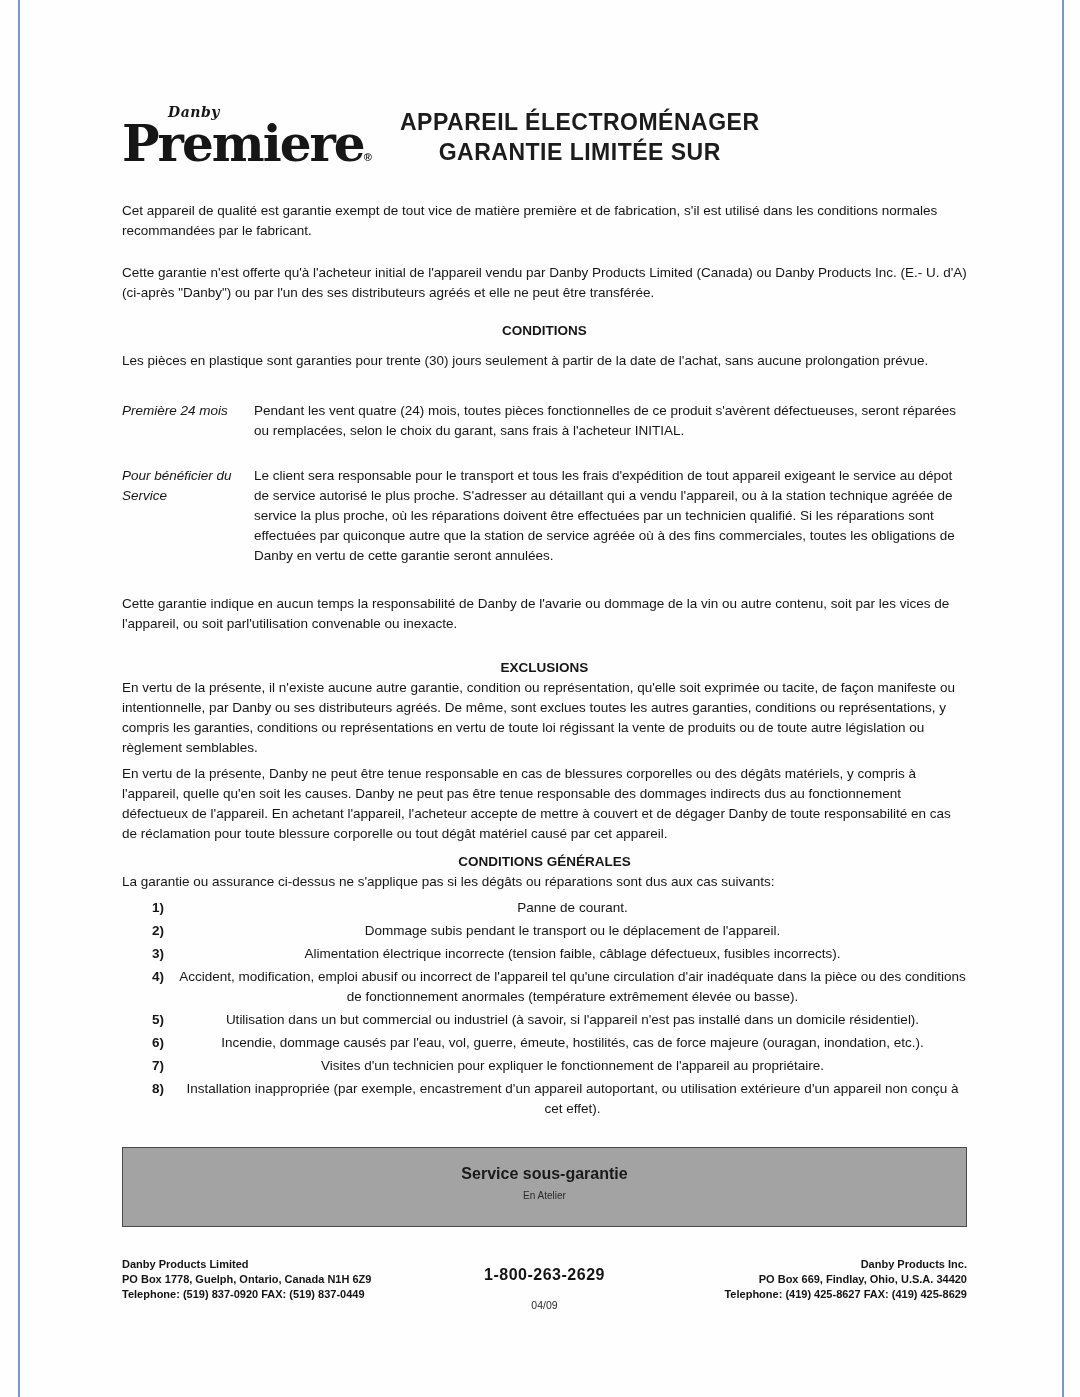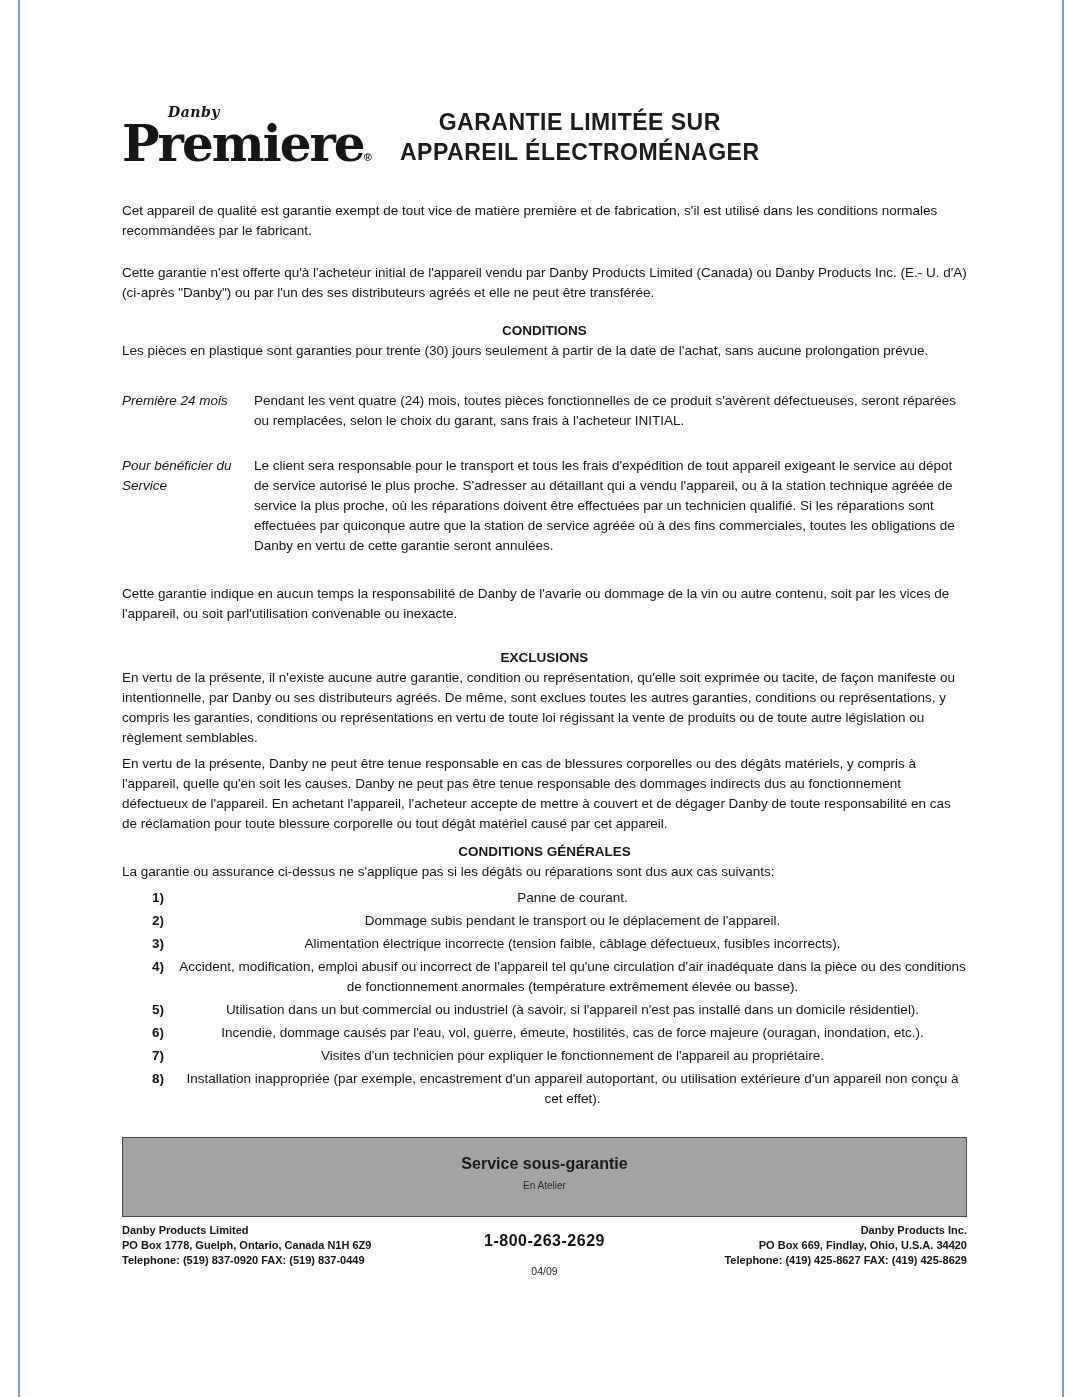--- a/index.html
+++ b/index.html
@@ -64,21 +64,21 @@
   .para { font-size: 13.5px; line-height: 20px; }
   .p-intro1 { margin-top: 32px; }
   .p-intro2 { margin-top: 22px; }
   .section-heading {
     margin-top: 18px;
     text-align: center;
     font-weight: bold;
     font-size: 13.5px;
     line-height: 20px;
   }
-  .cond-intro { margin-top: 0; }
+  .cond-intro { margin-top: 10px; }
 
   .cond-row { display: flex; font-size: 13.5px; line-height: 20px; }
   .cond-row-1 { margin-top: 30px; }
   .cond-row-2 { margin-top: 25px; }
   .cond-label { width: 132px; flex-shrink: 0; font-style: italic; }
   .cond-text { flex: 1; }
 
   .p-note { margin-top: 28px; }
   .heading-exclusions { margin-top: 24px; }
   .p-excl2 { margin-top: 6px; }
@@ -96,21 +96,21 @@
     border: 1.5px solid #4a4a4a;
     height: 80px;
     text-align: center;
     padding-top: 15px;
     background: #a3a3a3;
   }
   .service-title { font-weight: bold; font-size: 16px; line-height: 22px; color: #1a1a1a; }
   .service-sub { font-size: 10px; line-height: 22px; color: #2a2a2a; }
 
   .footer {
-    margin-top: 6px;
+    margin-top: 30px;
     display: flex;
     justify-content: space-between;
     align-items: flex-start;
   }
   .footer-col {
     font-size: 11px;
     font-weight: bold;
     line-height: 15px;
     color: #141414;
   }
@@ -127,22 +127,22 @@
   <div class="page-frame"></div>
 
   <div class="content">
 
     <div class="header">
       <div class="logo">
         <span class="logo-danby">Danby</span>
         <span class="logo-premiere">Premiere</span><span class="logo-reg">®</span>
       </div>
       <div class="doc-title">
+        <div>APPAREIL ÉLECTROMÉNAGER</div>
         <div>GARANTIE LIMITÉE SUR</div>
-        <div>APPAREIL ÉLECTROMÉNAGER</div>
       </div>
     </div>
 
     <p class="para p-intro1">Cet appareil de qualité est garantie exempt de tout vice de matière première et de fabrication, s'il est utilisé dans les conditions normales recommandées par le fabricant.</p>
     <p class="para p-intro2">Cette garantie n'est offerte qu'à l'acheteur initial de l'appareil vendu par Danby Products Limited (Canada) ou Danby Products Inc. (E.- U. d'A) (ci-après "Danby") ou par l'un des ses distributeurs agréés et elle ne peut être transférée.</p>
 
     <h2 class="section-heading">CONDITIONS</h2>
     <p class="para cond-intro">Les pièces en plastique sont garanties pour trente (30) jours seulement à partir de la date de l'achat, sans aucune prolongation prévue.</p>
 
     <div class="cond-row cond-row-1">

